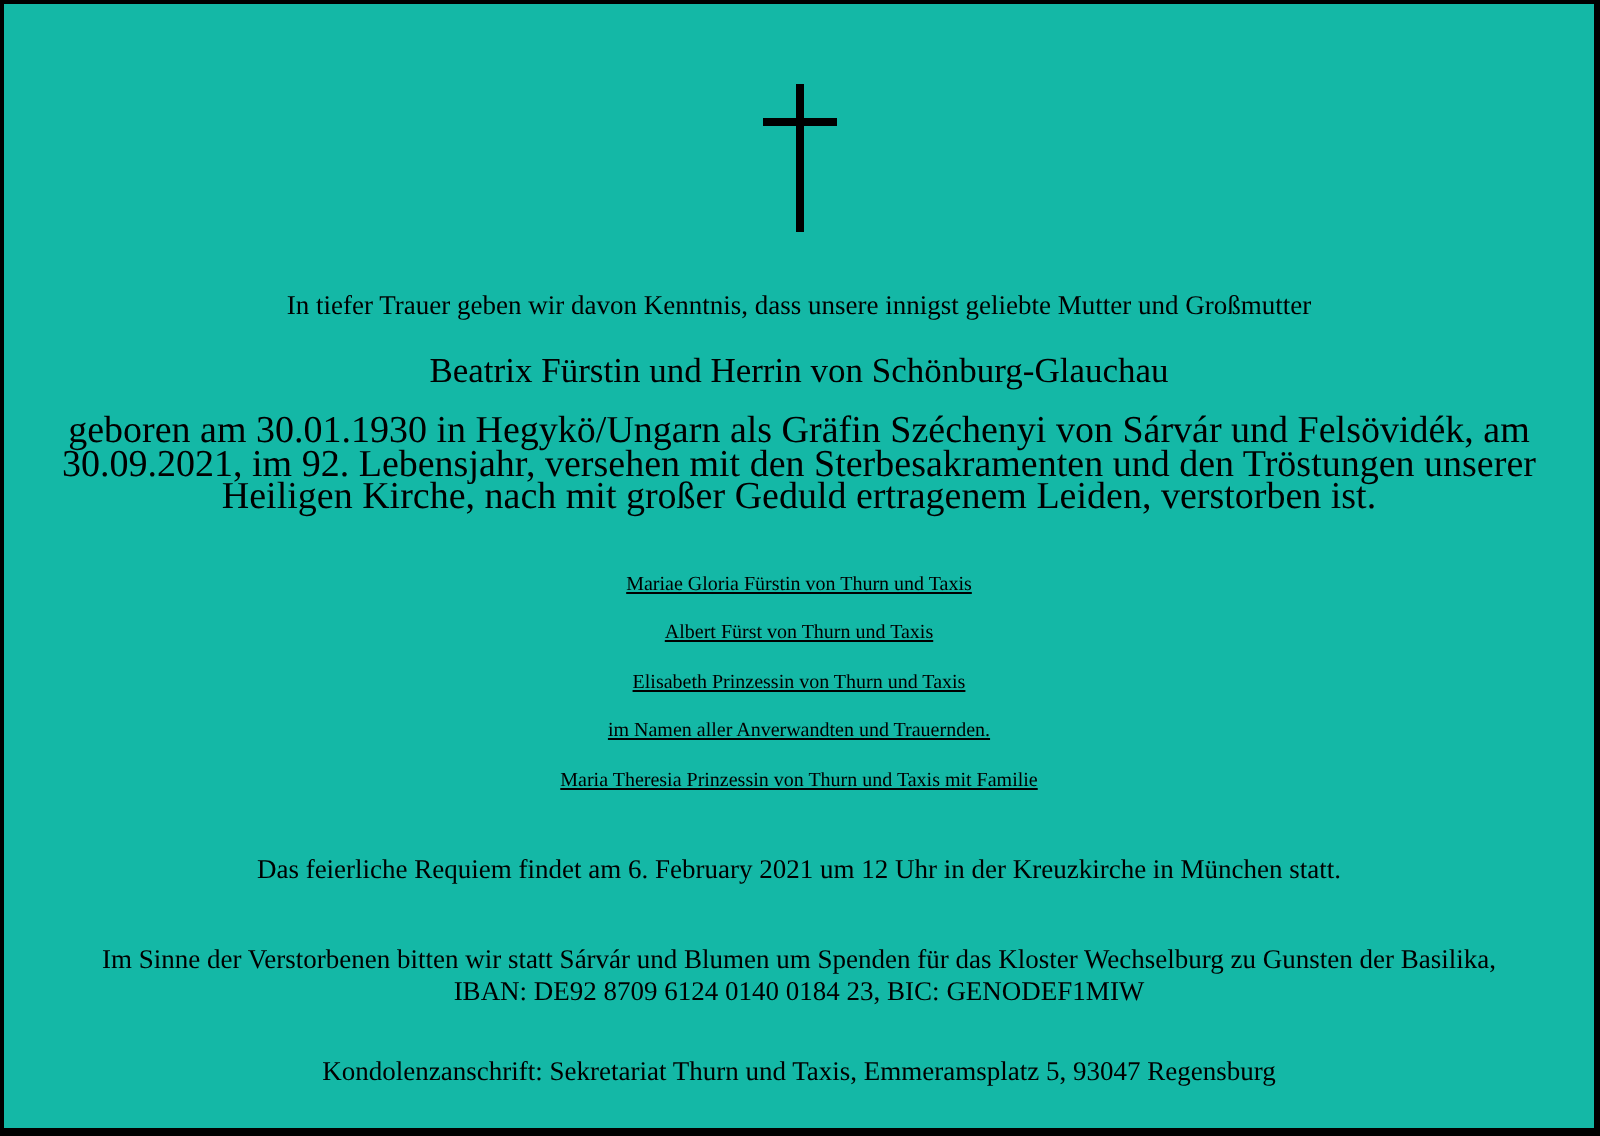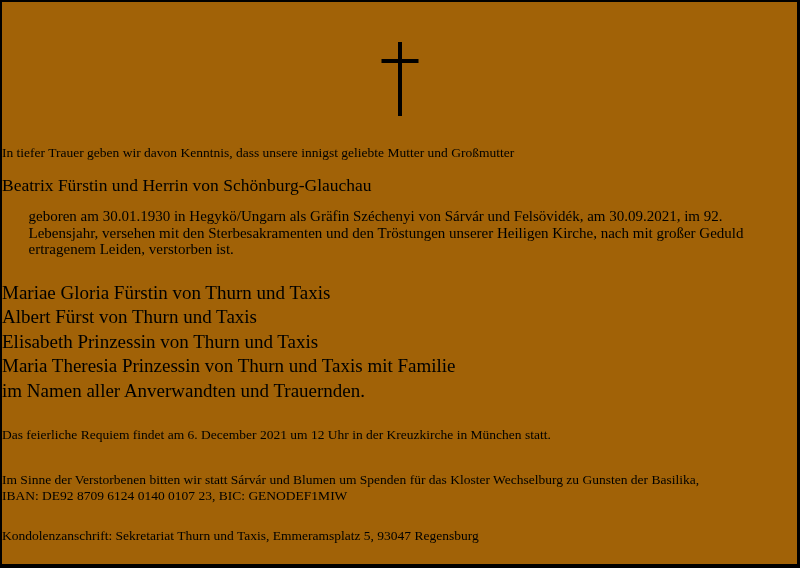--- a/index.html
+++ b/index.html
@@ -5,56 +5,58 @@
   html, body {
     margin: 0;
     padding: 0;
     background: #ffffff;
   }
   .notice-frame {
     position: relative;
     width: 800px;
     height: 568px;
     box-sizing: border-box;
-    background: #a16207;
+    background: #14b8a6;
     border-top: 2px solid #000000;
     border-left: 2px solid #000000;
     border-right: 3px solid #000000;
     border-bottom: 4px solid #000000;
     font-family: "Liberation Serif", "DejaVu Serif", serif;
     color: #000000;
     overflow: hidden;
+    text-align: center;
   }
   .cross {
     display: block;
     margin: 38px auto 0 auto;
   }
   .intro-line {
     margin-top: 26px;
     font-size: 13.5px;
     line-height: 17px;
   }
   .deceased-name {
     margin-top: 13px;
     font-size: 17.5px;
     line-height: 22px;
   }
   .life-details {
     margin: 12px auto 0 auto;
     max-width: 742px;
-    font-size: 15px;
+    font-size: 19px;
     line-height: 16.5px;
   }
   .mourners {
     margin-top: 26px;
   }
   .mourner-line {
-    font-size: 19px;
+    font-size: 10px;
     line-height: 17px;
     margin-bottom: 7.6px;
+    text-decoration: underline;
   }
   .requiem-line {
     margin-top: 27px;
     font-size: 13.5px;
     line-height: 17px;
   }
   .donation-block {
     margin-top: 29px;
     font-size: 13.5px;
     line-height: 16.5px;
@@ -78,26 +80,26 @@
   <div class="intro-line">In tiefer Trauer geben wir davon Kenntnis, dass unsere innigst geliebte Mutter und Großmutter</div>
 
   <div class="deceased-name">Beatrix Fürstin und Herrin von Schönburg-Glauchau</div>
 
   <div class="life-details">geboren am 30.01.1930 in Hegykö/Ungarn als Gräfin Széchenyi von Sárvár und Felsövidék, am 30.09.2021, im 92. Lebensjahr, versehen mit den Sterbesakramenten und den Tröstungen unserer Heiligen Kirche, nach mit großer Geduld ertragenem Leiden, verstorben ist.</div>
 
   <div class="mourners">
     <div class="mourner-line">Mariae Gloria Fürstin von Thurn und Taxis</div>
     <div class="mourner-line">Albert Fürst von Thurn und Taxis</div>
     <div class="mourner-line">Elisabeth Prinzessin von Thurn und Taxis</div>
+    <div class="mourner-line">im Namen aller Anverwandten und Trauernden.</div>
     <div class="mourner-line">Maria Theresia Prinzessin von Thurn und Taxis mit Familie</div>
-    <div class="mourner-line">im Namen aller Anverwandten und Trauernden.</div>
   </div>
 
-  <div class="requiem-line">Das feierliche Requiem findet am 6. December 2021 um 12 Uhr in der Kreuzkirche in München statt.</div>
+  <div class="requiem-line">Das feierliche Requiem findet am 6. February 2021 um 12 Uhr in der Kreuzkirche in München statt.</div>
 
   <div class="donation-block">
     <div>Im Sinne der Verstorbenen bitten wir statt Sárvár und Blumen um Spenden für das Kloster Wechselburg zu Gunsten der Basilika,</div>
-    <div>IBAN: DE92 8709 6124 0140 0107 23, BIC: GENODEF1MIW</div>
+    <div>IBAN: DE92 8709 6124 0140 0184 23, BIC: GENODEF1MIW</div>
   </div>
 
   <div class="condolence-line">Kondolenzanschrift: Sekretariat Thurn und Taxis, Emmeramsplatz 5, 93047 Regensburg</div>
 
 </div>
 
 </body></html>

